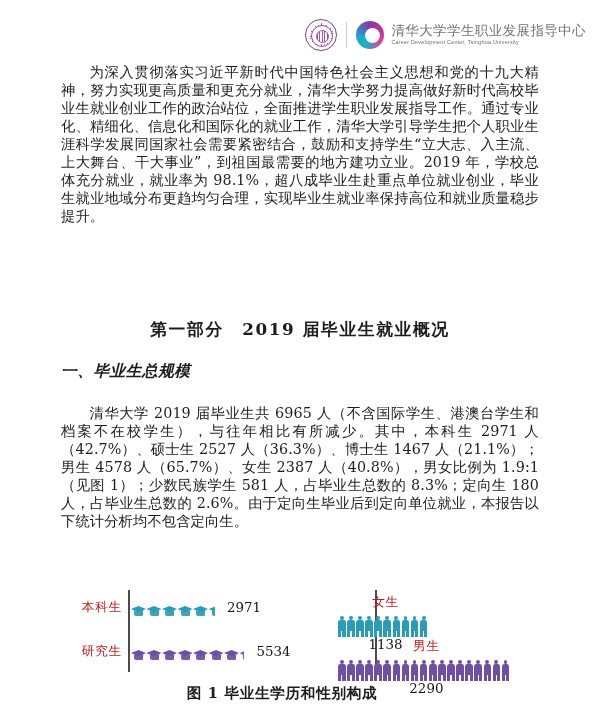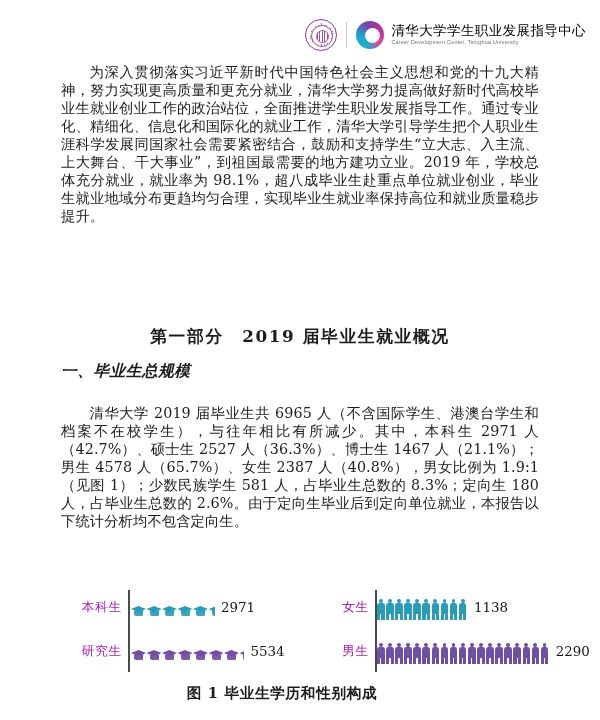--- a/index.html
+++ b/index.html
@@ -52,21 +52,21 @@
     background:conic-gradient(from 200deg,#17b3c6 0deg,#1aa9cf 60deg,#7e3fa8 150deg,#c0309a 225deg,#e0419b 285deg,#17b3c6 360deg);
     position:relative;margin-right:7px;
   }
   .cdc-mark::after{
     content:"";position:absolute;left:50%;top:50%;
     width:15px;height:15px;margin:-7.5px 0 0 -5.5px;
     border-radius:50%;background:#fff;
   }
   .cdc-txt{line-height:1;}
   .cdc-cn{
-    font-size:13.5px;letter-spacing:.4px;color:#000000;
+    font-size:13.5px;letter-spacing:.4px;color:#737373;
     font-family:"DejaVu Serif","Liberation Serif",serif;
     white-space:nowrap;
   }
   .cdc-en{
     font-size:5.3px;letter-spacing:.28px;color:#6a6a6a;margin-top:2.5px;
     font-family:"Liberation Sans","DejaVu Sans",sans-serif;
     white-space:nowrap;
   }
 
   
@@ -77,21 +77,21 @@
     line-height:18px;
     text-align:justify;
     text-justify:inter-character;
     text-indent:2em;
     letter-spacing:.1px;
   }
   .p1{position:absolute;left:61px;top:63px;width:478px;}
   .p2{position:absolute;left:61px;top:404px;width:478px;}
 
   h1.part{
-    position:absolute;left:0;top:325px;width:600px;
+    position:absolute;left:0;top:318px;width:600px;
     margin:0;text-align:center;
     font-size:16.8px;font-weight:700;letter-spacing:1.6px;
   }
   h2.sec{
     position:absolute;left:61px;top:361px;
     margin:0;font-size:15.6px;font-weight:700;letter-spacing:.6px;font-style:italic;
   }
 
   
   .figwrap{position:absolute;left:0;top:586px;width:600px;height:92px;}
@@ -102,37 +102,37 @@
   .axis{
     position:absolute;top:4px;bottom:6px;width:1.6px;background:#4b4b4b;
   }
   .chart.left .axis{left:66px;}
   .chart.right .axis{left:45px;}
 
   .row{position:absolute;height:26px;display:flex;align-items:center;}
   .row.r1{top:8px;}
   .row.r2{top:52px;}
   .chart.left .row{left:0;}
-  .chart.right .row{left:0;}
+  .chart.right .row{left:0;flex-direction:column;}
 
   .rowlabel{
-    font-size:12.6px;letter-spacing:.8px;color:#a21caf;
+    font-size:12.6px;letter-spacing:.8px;color:#b91c1c;
     text-align:right;flex:0 0 auto;
   }
   .chart.left .rowlabel{width:60px;}
   .chart.right .rowlabel{width:39px;}
 
   .icons{
     display:flex;align-items:flex-end;flex:0 0 auto;height:26px;
   }
   .chart.left .icons{margin-left:9px;}
   .chart.right .icons{margin-left:8px;}
 
   .val{
-    font-size:13.4px;margin-left:6px;flex:0 0 auto;color:#151515;
+    font-size:13.4px;margin-left:12px;flex:0 0 auto;color:#151515;
     font-family:"DejaVu Serif","Liberation Serif",serif;
   }
 
   
   .cap{width:15px;height:18px;position:relative;margin-right:.5px;}
   .cap .board{
     position:absolute;left:0;top:4px;width:15px;height:6.5px;
     background:currentColor;
     clip-path:polygon(50% 0,100% 48%,50% 100%,0 48%);
   }

